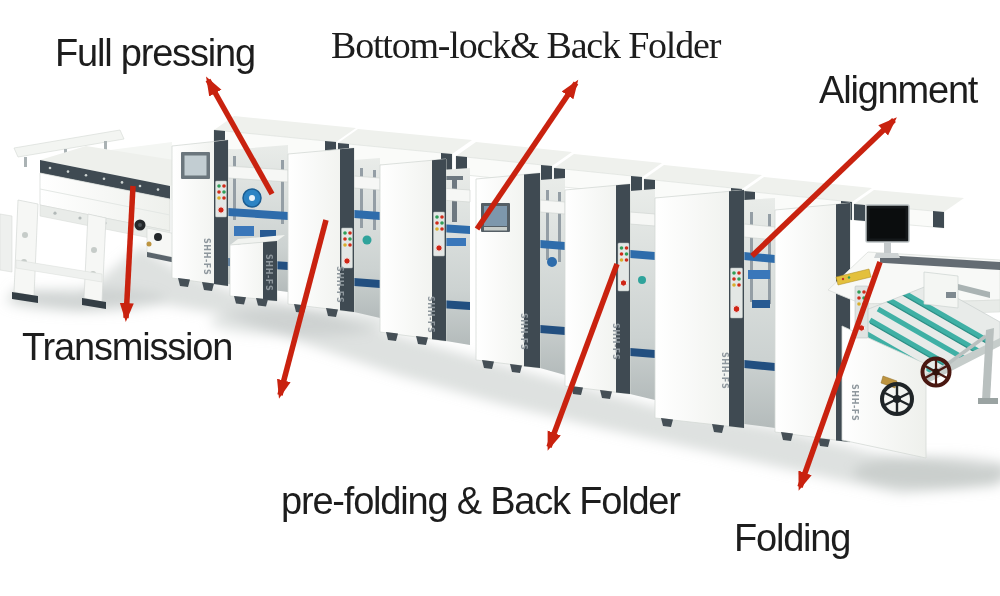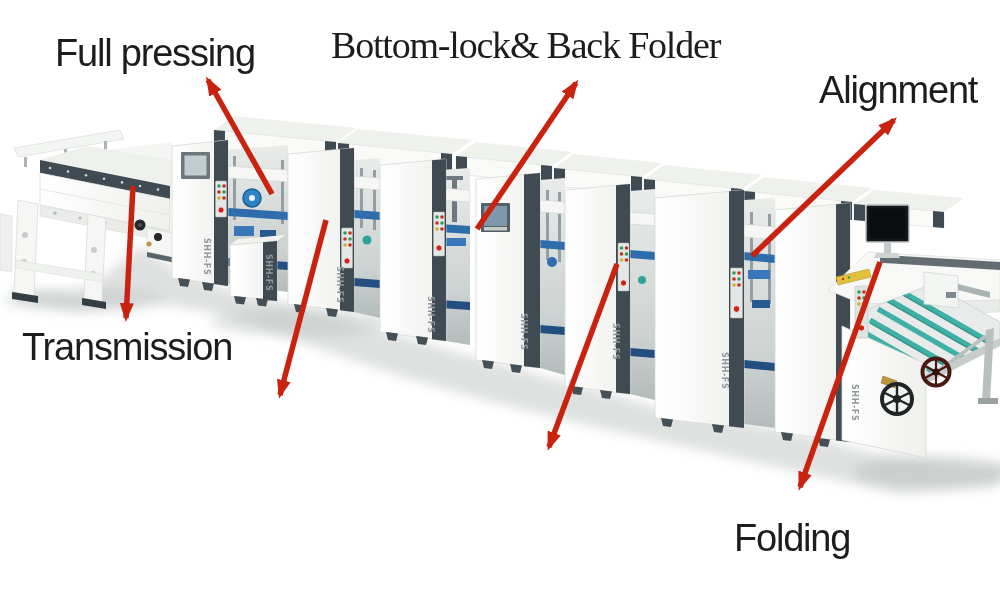--- a/index.html
+++ b/index.html
@@ -404,15 +404,16 @@
     <line x1="326" y1="220" x2="280" y2="395" marker-end="url(#ah)"></line>
     <line x1="617" y1="264" x2="549" y2="447" marker-end="url(#ah)"></line>
     <line x1="880" y1="262" x2="800" y2="487" marker-end="url(#ah)"></line>
   </g>
 </svg>
 
 <div class="label" style="left:55px;  top:34px;">Full pressing</div>
 <div class="label" style="left:331px; top:26px;font-family:Liberation Serif, serif;">Bottom-lock&amp; Back Folder</div>
 <div class="label" style="left:22px;  top:328px;">Transmission</div>
 <div class="label" style="left:819px; top:71px;">Alignment</div>
+<div class="label" style="left:281px; top:482px;">pre-folding &amp; Back Folder</div>
 <div class="label" style="left:734px; top:519px;">Folding</div>
 
 </div>
 
 </body></html>

